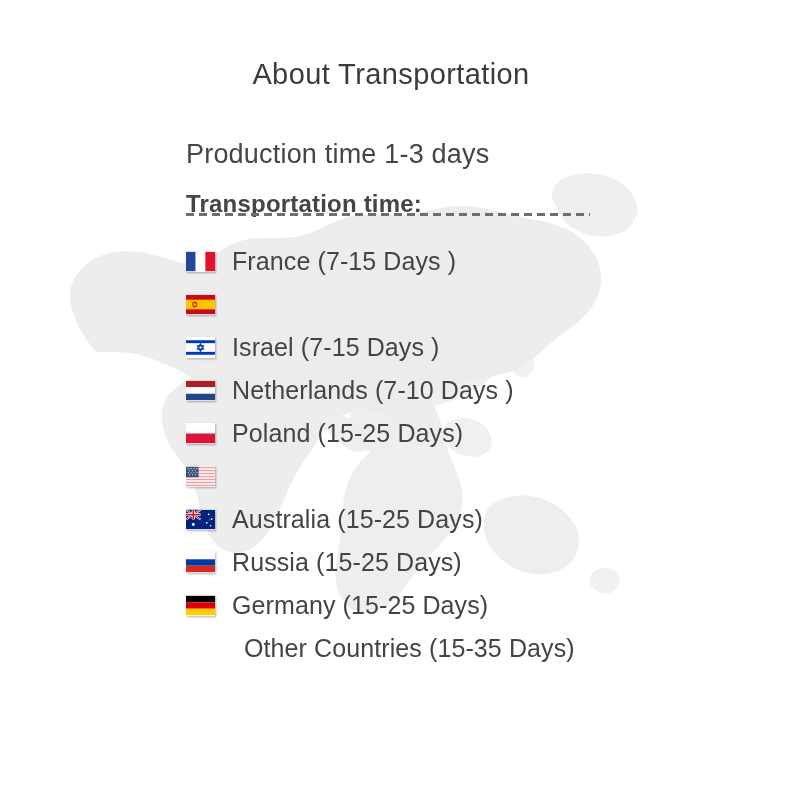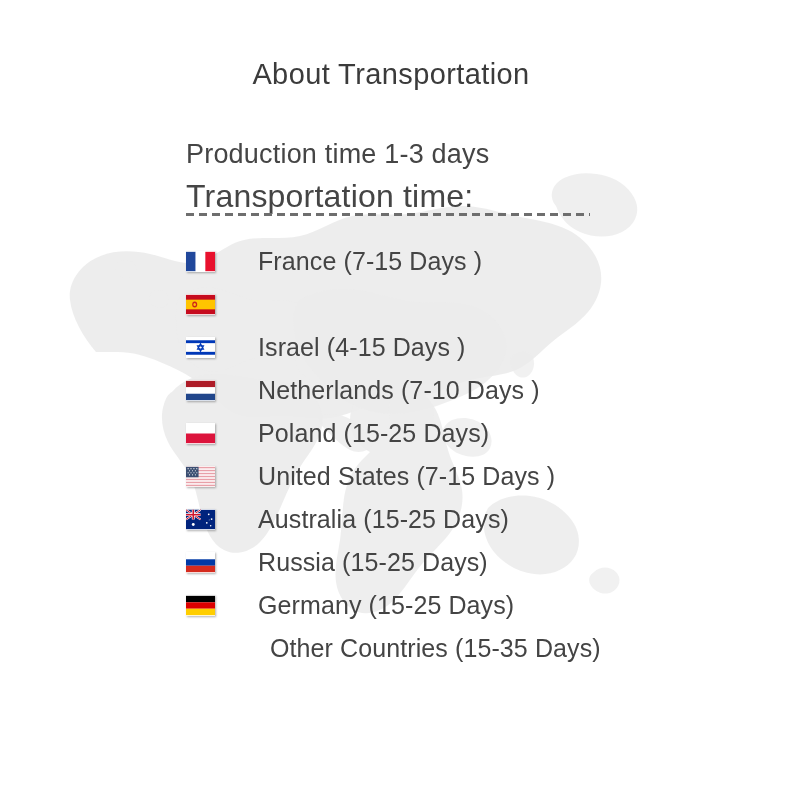--- a/index.html
+++ b/index.html
@@ -57,23 +57,23 @@
     font-size: 27px;
     font-weight: 300;
     letter-spacing: 0.2px;
     color: #454545;
     white-space: nowrap;
     margin-top: 17px;
   }
   .line-transport-label {
     position: absolute;
     left: 186px;
-    top: 178px;
-    font-size: 32px;
-    font-weight: 400;
+    top: 190px;
+    font-size: 24px;
+    font-weight: 700;
     letter-spacing: 0.2px;
     color: #454545;
     white-space: nowrap;
   }
 
   .divider {
     position: absolute;
     left: 186px;
     top: 213px;
     width: 404px;
@@ -89,21 +89,20 @@
     position: absolute;
     left: 186px;
     top: 240px;
     width: 560px;
   }
   .country-row {
     display: flex;
     align-items: center;
     height: 43px;
     white-space: nowrap;
-    gap: 26px;
   }
   .flag-slot {
     width: 46px;
     min-width: 46px;
     height: 43px;
     display: flex;
     align-items: center;
   }
   .flag {
     position: relative;
@@ -242,21 +241,21 @@
           <span class="flag">
             <svg viewBox="0 0 30 20">
                 <rect width="30" height="20" fill="#ffffff"></rect>
                 <rect y="2.5" width="30" height="3" fill="#0038b8"></rect>
                 <rect y="14.5" width="30" height="3" fill="#0038b8"></rect>
                 <polygon points="15,6.2 18,11.6 12,11.6" fill="none" stroke="#0038b8" stroke-width="1.3"></polygon>
                 <polygon points="15,13.8 18,8.4 12,8.4" fill="none" stroke="#0038b8" stroke-width="1.3"></polygon>
               </svg>
           </span>
         </span>
-        <span class="country-text">Israel (4-15 Days )</span>
+        <span class="country-text">Israel (7-15 Days )</span>
       </div>
 
       <div class="country-row">
         <span class="flag-slot">
           <span class="flag">
             <svg viewBox="0 0 30 20">
                 <rect width="30" height="6.67" fill="#ae1c28"></rect>
                 <rect y="6.67" width="30" height="6.67" fill="#ffffff"></rect>
                 <rect y="13.34" width="30" height="6.66" fill="#21468b"></rect>
               </svg>
@@ -304,21 +303,20 @@
                   <circle cx="5.2" cy="6.1" r="0.58"></circle>
                   <circle cx="8.2" cy="6.1" r="0.58"></circle>
                   <circle cx="11.2" cy="6.1" r="0.58"></circle>
                 <circle cx="3.7" cy="8.3" r="0.58"></circle>
                   <circle cx="6.7" cy="8.3" r="0.58"></circle>
                   <circle cx="9.7" cy="8.3" r="0.58"></circle>
               </g>
             </svg>
           </span>
         </span>
-        <span class="country-text">United States (7-15 Days )</span>
       </div>
 
       <div class="country-row">
         <span class="flag-slot">
           <span class="flag">
             <svg viewBox="0 0 30 20">
               <rect width="30" height="20" fill="#00247d"></rect>
               <g>
                 <rect x="0" y="0" width="15" height="10" fill="#00247d"></rect>
                 <path d="M0,0 L15,10 M15,0 L0,10" stroke="#ffffff" stroke-width="2"></path>

